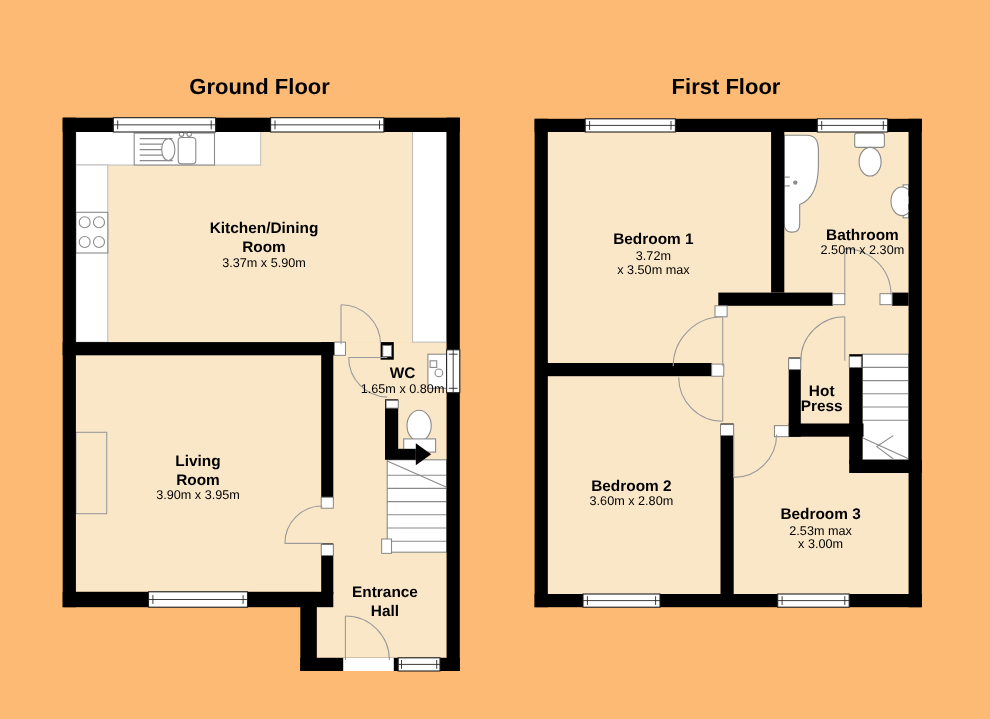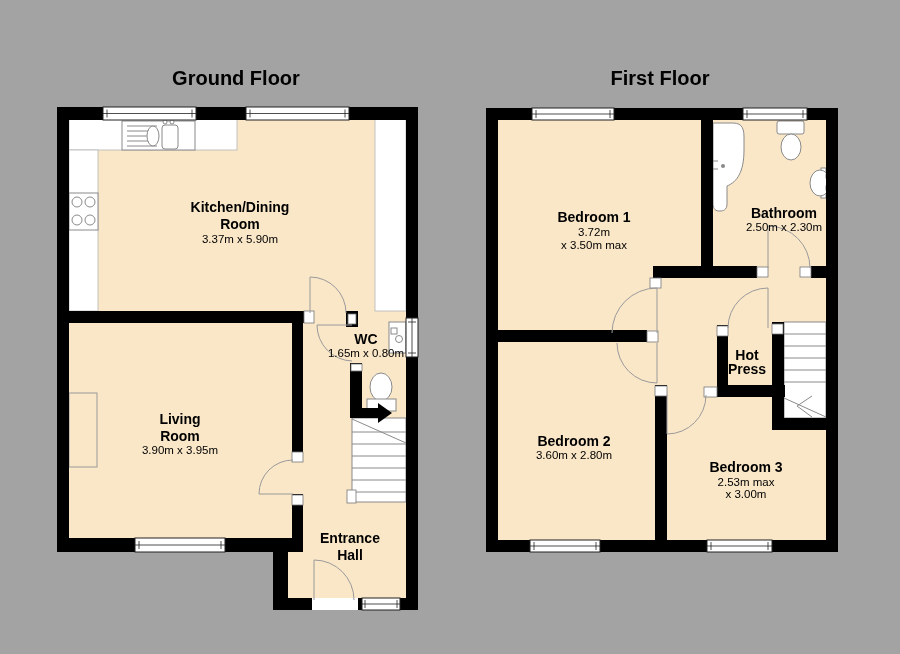--- a/index.html
+++ b/index.html
@@ -1,16 +1,16 @@
 <!DOCTYPE html>
 <html style="--floor-fill: #FAE7C8;"><head>
 <meta charset="utf-8">
 <style>
   html,body{margin:0;padding:0;background:#fff;}
-  .canvas{position:relative;width:900px;height:654px;background:#a3a3a3;overflow:hidden;}
+  .canvas{position:relative;width:900px;height:654px;background:#fdba74;overflow:hidden;}
   svg{display:block;}
   .wall{fill:#000;}
   .floor{fill:var(--floor-fill,#FAE7C8);}
   .counter{fill:#fff;stroke:#b5b5b5;stroke-width:0.8;}
   .fix{fill:#fff;stroke:#8a8a8a;stroke-width:1;}
   .fixline{stroke:#8a8a8a;stroke-width:1;fill:none;}
   .stairs{fill:#fff;stroke:#8a8a8a;stroke-width:1;}
   .tread{stroke:#8a8a8a;stroke-width:1;}
   .jamb{fill:#fff;stroke:#777;stroke-width:0.8;}
   .arc{fill:none;stroke:#9a9a9a;stroke-width:1;}

